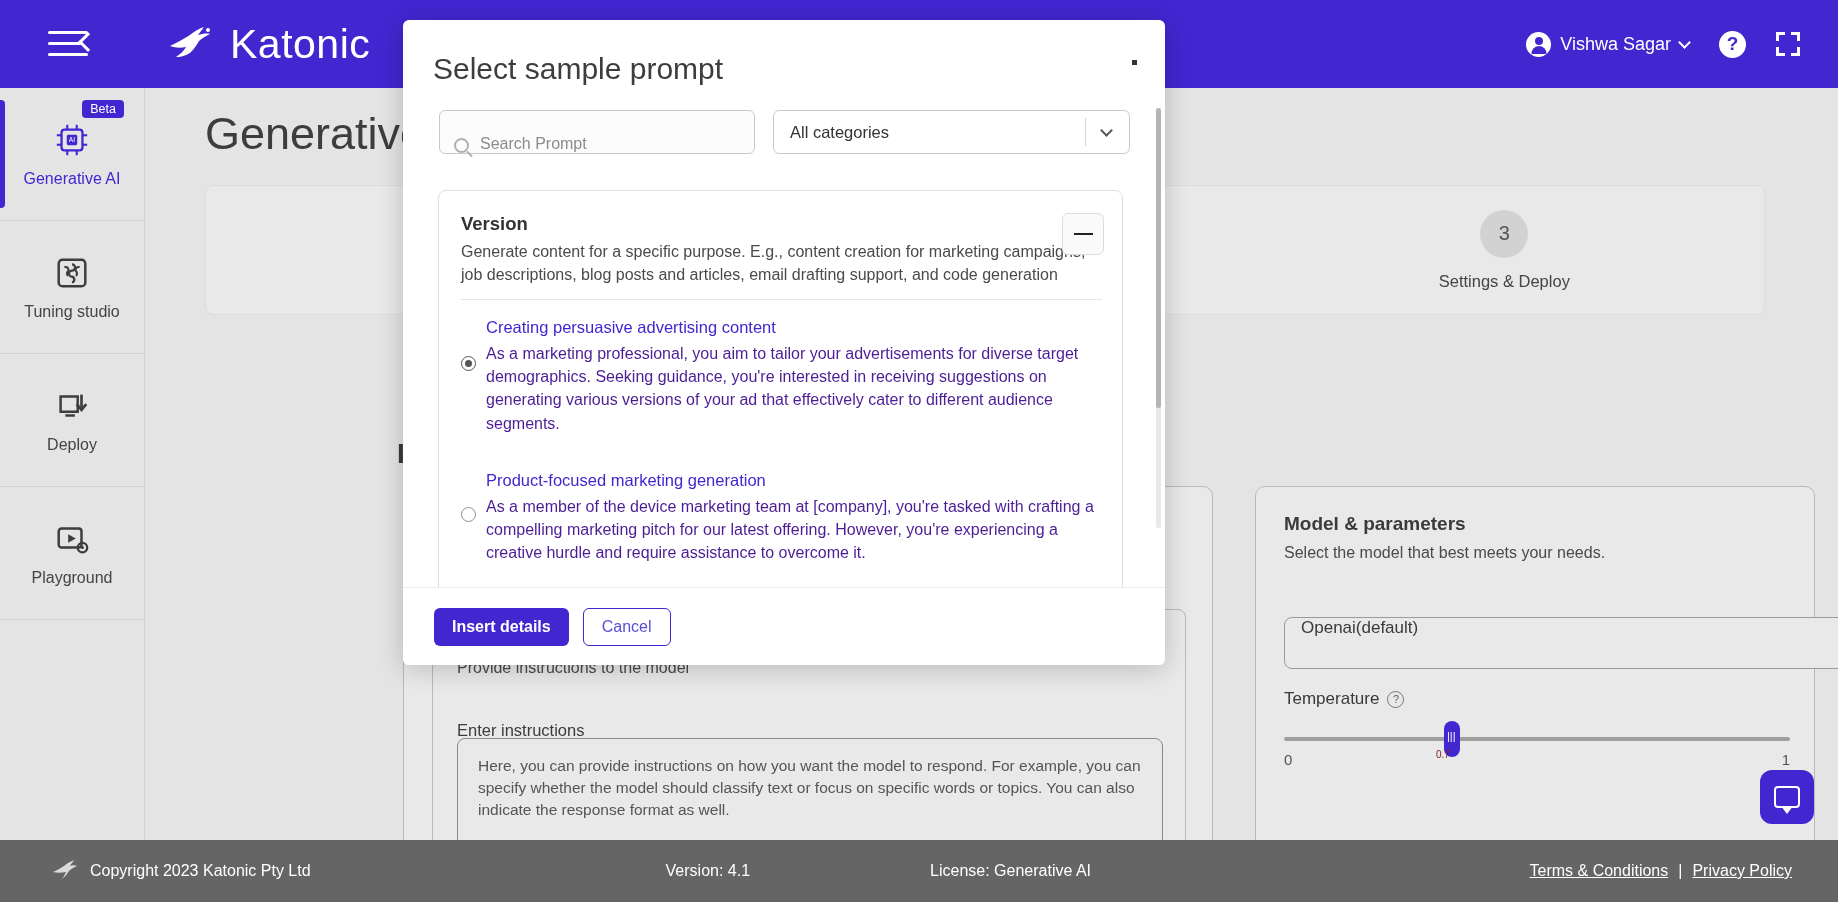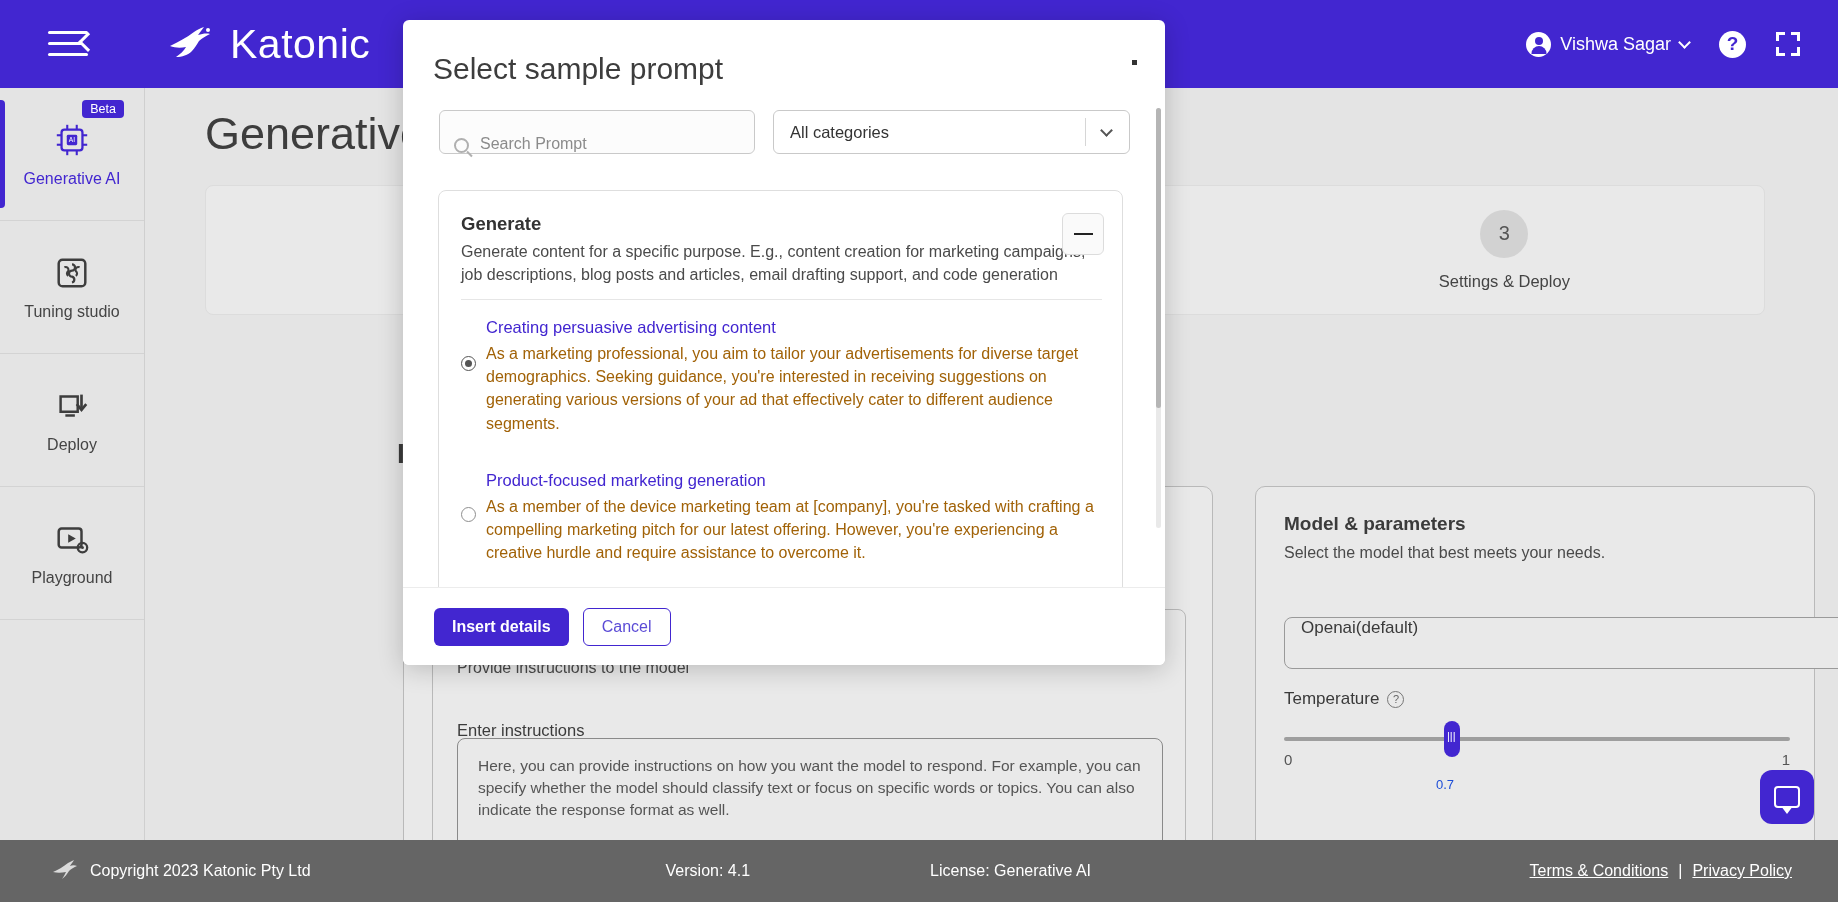--- a/index.html
+++ b/index.html
@@ -105,21 +105,21 @@
   .temp-row { position:absolute; left:28px; top:202px; display:flex; align-items:center; gap:8px;
      font-size:17px; color:#3a3a3a; }
   .info-ic { width:17px;height:17px;border:1.5px solid #777;border-radius:50%;font-size:11px;
      color:#666;display:flex;align-items:center;justify-content:center; }
   .slider-wrap { position:absolute; left:28px; top:250px; width:506px; }
   .slider-track { height:4px; background:#9e9e9e; border-radius:2px; position:relative; }
   .slider-thumb { position:absolute; left:160px; top:-16px; width:16px; height:36px;
      background:#4226d0; border-radius:8px; }
   .slider-thumb::after{content:"|||";position:absolute;left:3px;top:9px;color:#fff;font-size:11px;letter-spacing:0;}
   .slider-minmax { display:flex; justify-content:space-between; margin-top:10px; font-size:15px; color:#555; }
-  .slider-val { position:absolute; left:152px; top:40px; font-size:13px; color:#1d4ed8; }
+  .slider-val { position:absolute; left:152px; top:12px; font-size:10px; color:#7f1d1d; }
 
   
   .footer { position:absolute; bottom:0; left:0; width:1838px; height:62px; background:#656565;
      display:flex; align-items:center; color:#fff; font-size:16px; }
   .footer .copy { display:flex; align-items:center; gap:10px; margin-left:50px; }
   .footer .kroo { width:30px; height:24px; opacity:.9; }
   .footer .ver { margin-left:355px; }
   .footer .lic { margin-left:180px; }
   .footer .links { margin-left:auto; margin-right:46px; display:flex; align-items:center; gap:10px; }
   .footer .links a { color:#fff; text-decoration:underline; cursor:pointer; }
@@ -165,21 +165,21 @@
   .sep { height:1px; background:#e6e6e6; margin:0 22px; }
   .prompt-row { display:flex; gap:0; padding:18px 22px 18px 22px; }
   .radio { width:15px; height:15px; border:1.5px solid #8e8e8e; border-radius:50%; flex:none;
      margin-top:36px; margin-right:10px; position:relative; cursor:pointer; }
   .radio.sel { border-color:#555; }
   .radio.sel::after{ content:""; position:absolute; left:3px; top:3px; width:7px; height:7px;
      background:#555; border-radius:50%; }
   .radio.first { margin-top:38px; }
   .p-body { flex:1; }
   .p-title { font-size:16.5px; color:#4226d0; cursor:pointer; display:inline-block; }
-  .p-desc { font-size:16px; color:#a16207; line-height:1.45; margin-top:5px; }
+  .p-desc { font-size:16px; color:#4c1d95; line-height:1.45; margin-top:5px; }
 
   .scrollbar { position:absolute; right:4px; top:88px; width:5px; height:420px;
      background:#e9e9e9; border-radius:3px; }
   .scrollbar .thumb { width:5px; height:300px; background:#b5b5b5; border-radius:3px; }
 
   .modal-footer { position:absolute; left:0; bottom:0; width:762px; height:78px; background:#fff;
      border-top:1px solid #ececec; display:flex; align-items:center; gap:14px; padding-left:31px; }
   .btn-primary { background:#4226d0; color:#fff; border:none; border-radius:6px; height:38px;
      padding:0 18px; font-size:16px; font-weight:bold; cursor:pointer;
      font-family:"Liberation Sans", sans-serif; }
@@ -347,21 +347,21 @@
       </div>
       <div class="cat-wrap">
         <span>All categories</span>
         <span class="divi"></span>
         <span class="cv2"></span>
       </div>
     </div>
 
     <div class="list-card">
       <div class="cat-head">
-        <div class="cname">Generate</div>
+        <div class="cname">Version</div>
         <div class="cdesc">Generate content for a specific purpose. E.g., content creation for marketing campaigns, job descriptions, blog posts and articles, email drafting support, and code generation</div>
         <div class="collapse-btn">
           <i></i>
         </div>
       </div>
 
       <div class="scroll-area">
         <div class="sep"></div>
 
         <div class="prompt-row">

